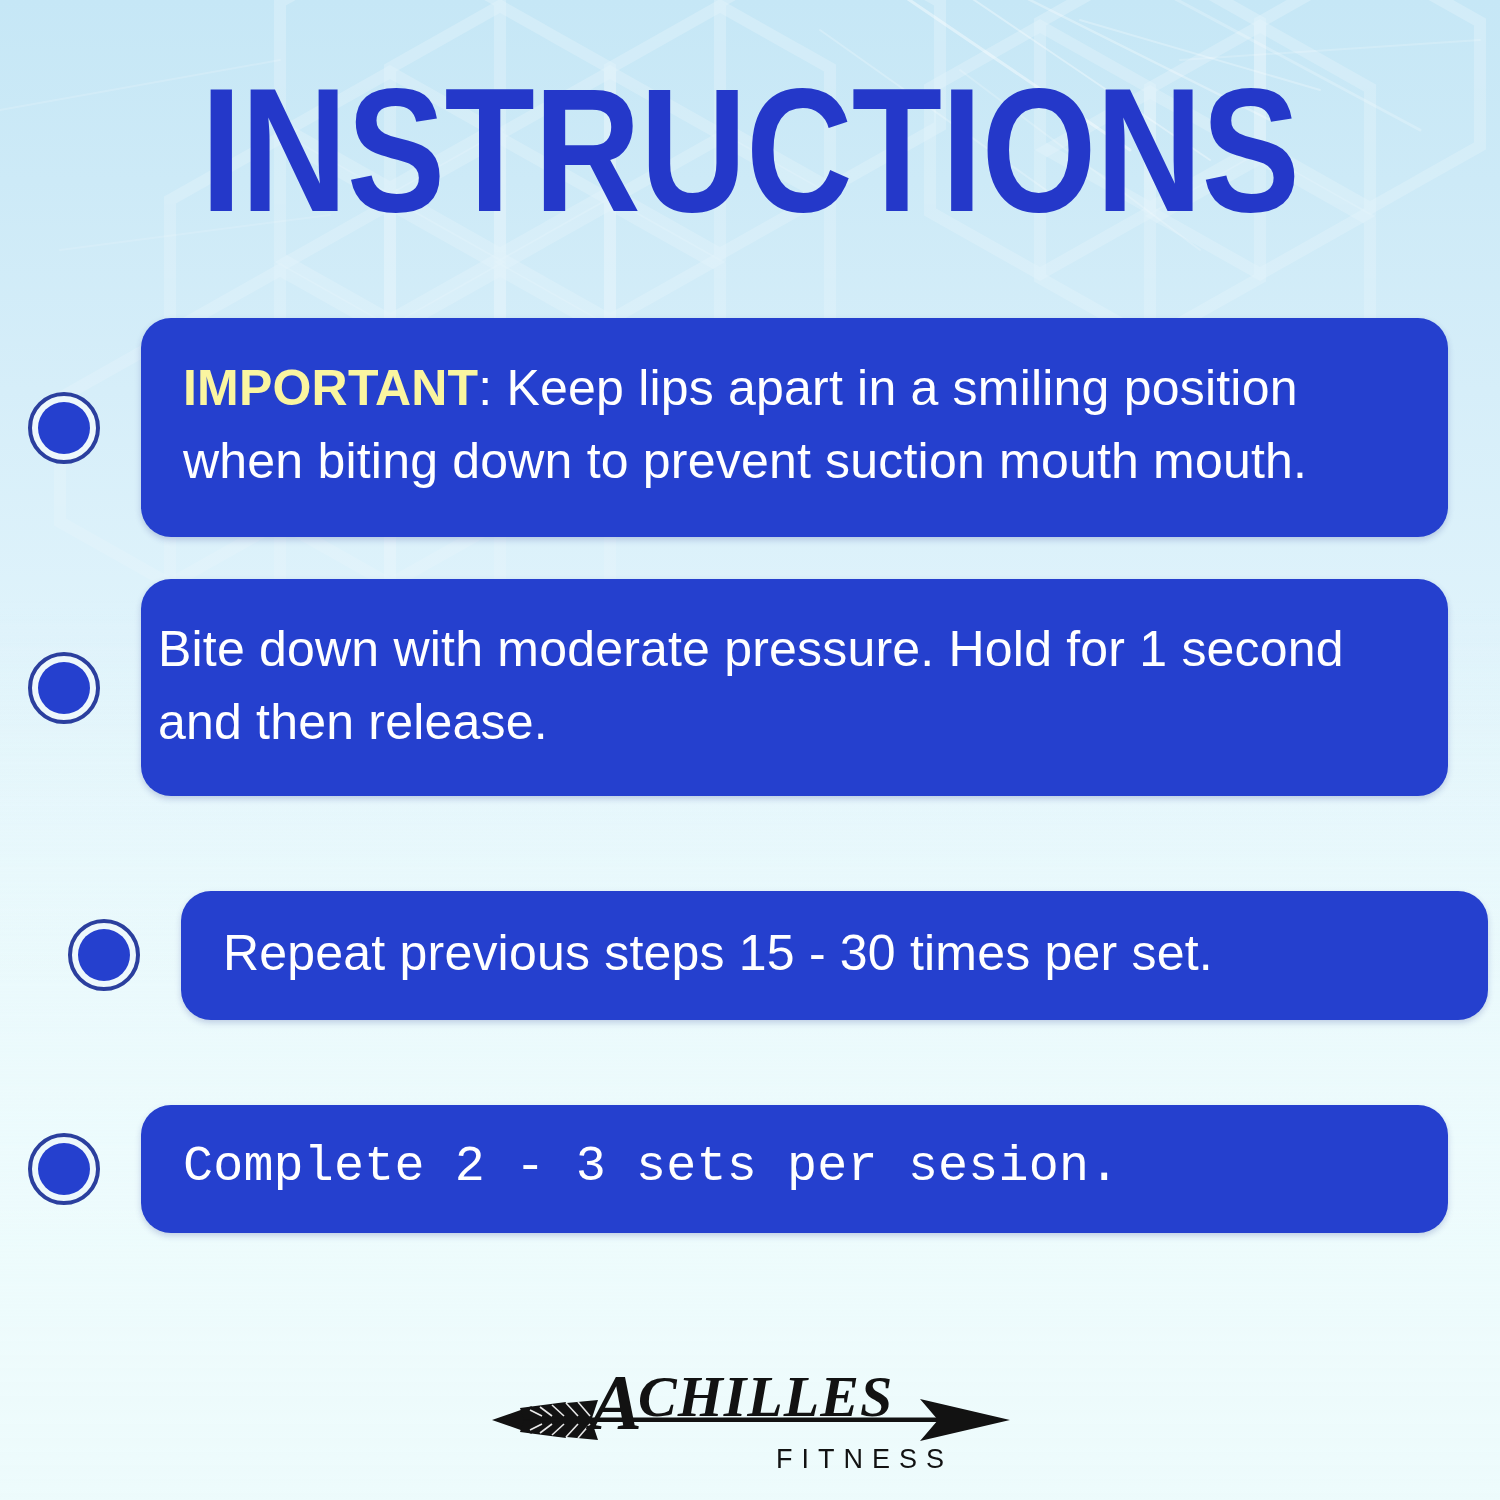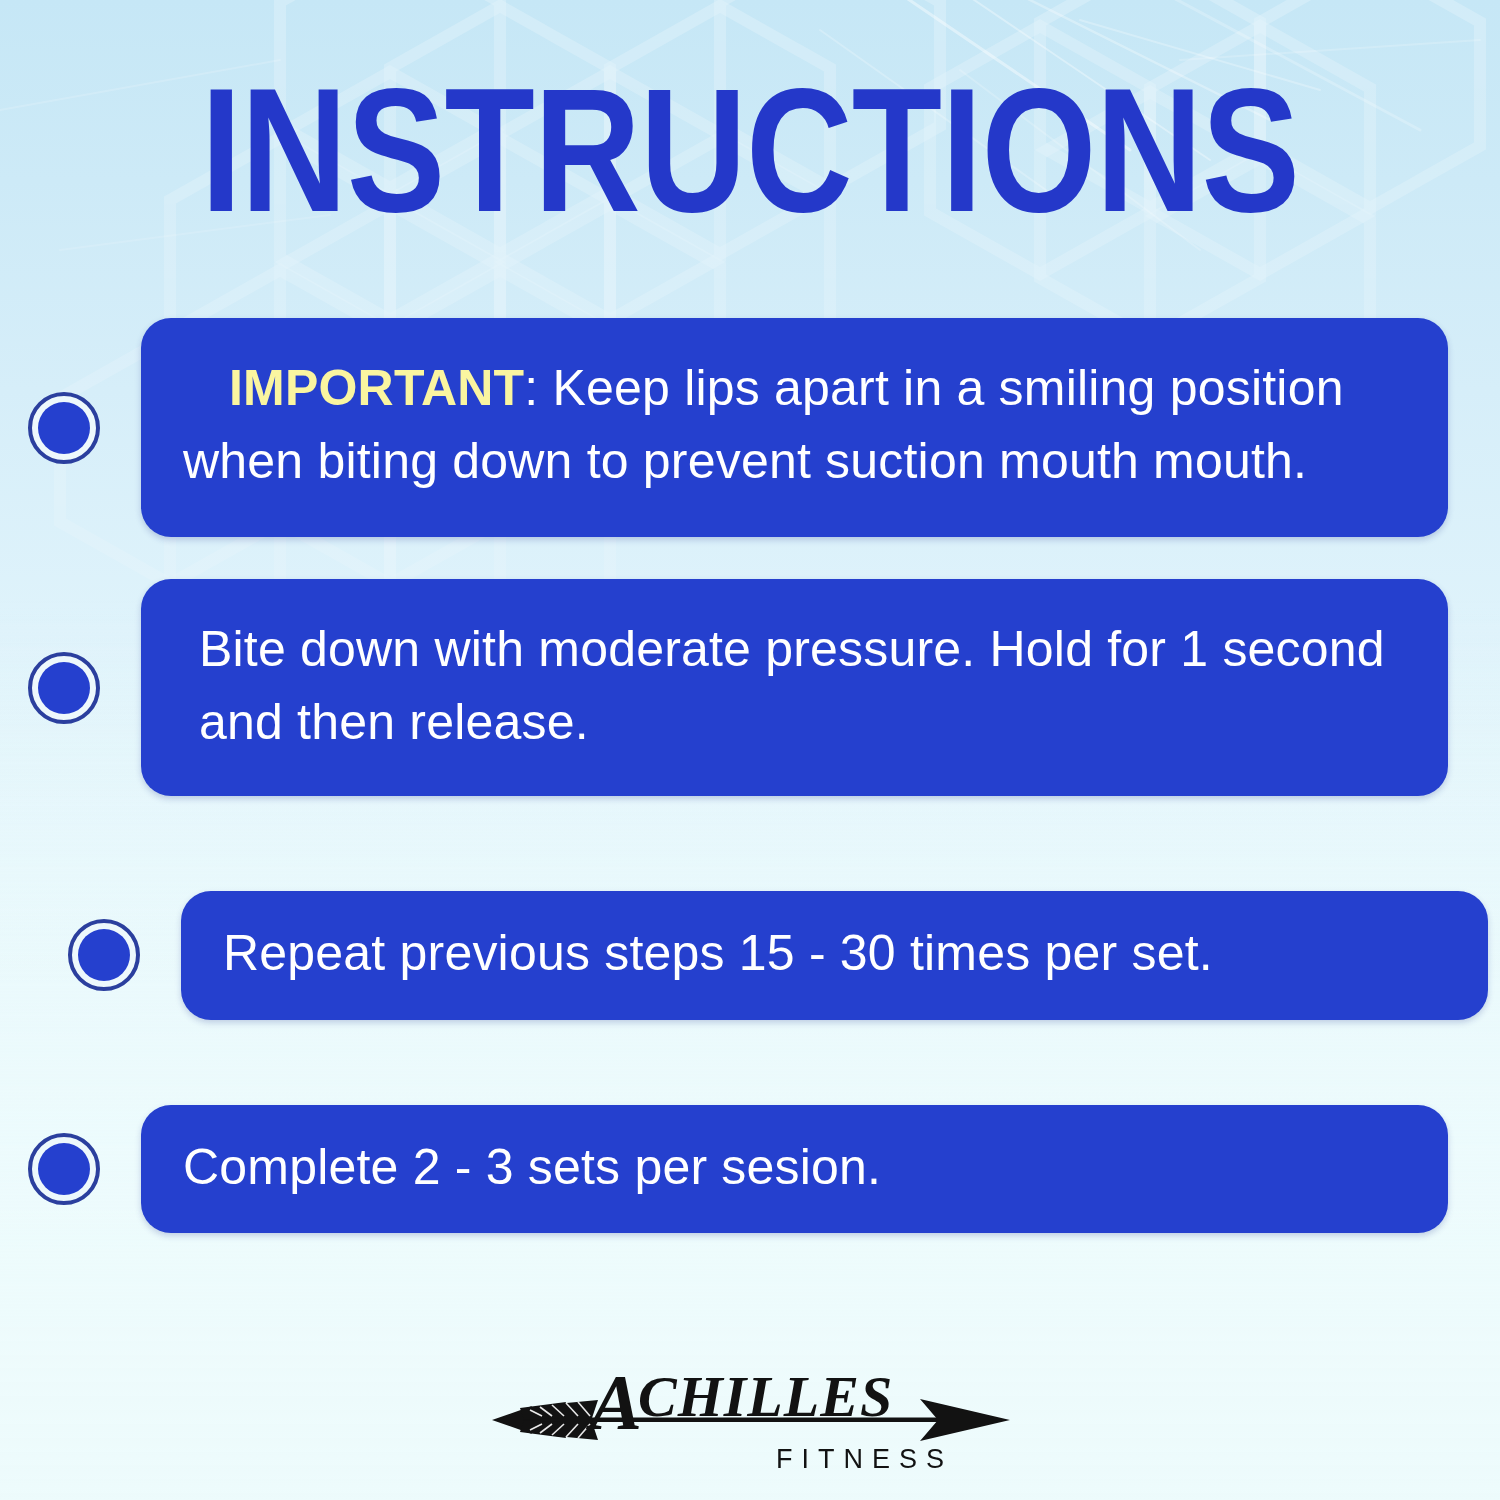--- a/index.html
+++ b/index.html
@@ -117,27 +117,26 @@
     color: #ffffff;
     padding: 34px 40px 34px 42px;
     font-family: "Liberation Sans Narrow", "Liberation Sans", sans-serif;
     font-size: 50px;
     font-weight: 500;
     line-height: 1.45;
     letter-spacing: .2px;
     box-shadow: 0 3px 6px rgba(30, 50, 140, .22);
   }
   .card.c1 { padding: 34px 40px 40px 42px; }
-  .card.c2 { padding: 34px 40px 38px 58px; }
+  .card.c2 { padding: 34px 40px 38px 17px; }
   .card.c3 { padding: 26px 40px 30px 42px; }
-  .card.c4 { padding: 26px 44px 30px 42px; }
+  .card.c4 { padding: 26px 44px 30px 42px; font-family: Liberation Mono, monospace; }
   .hl {
     color: #faf5a0;
     font-weight: bold;
-    margin-left: 46px;
   }
 
   
   .logo {
     position: absolute;
     left: 0;
     top: 1358px;
     width: 1500px;
     display: flex;
     justify-content: center;

